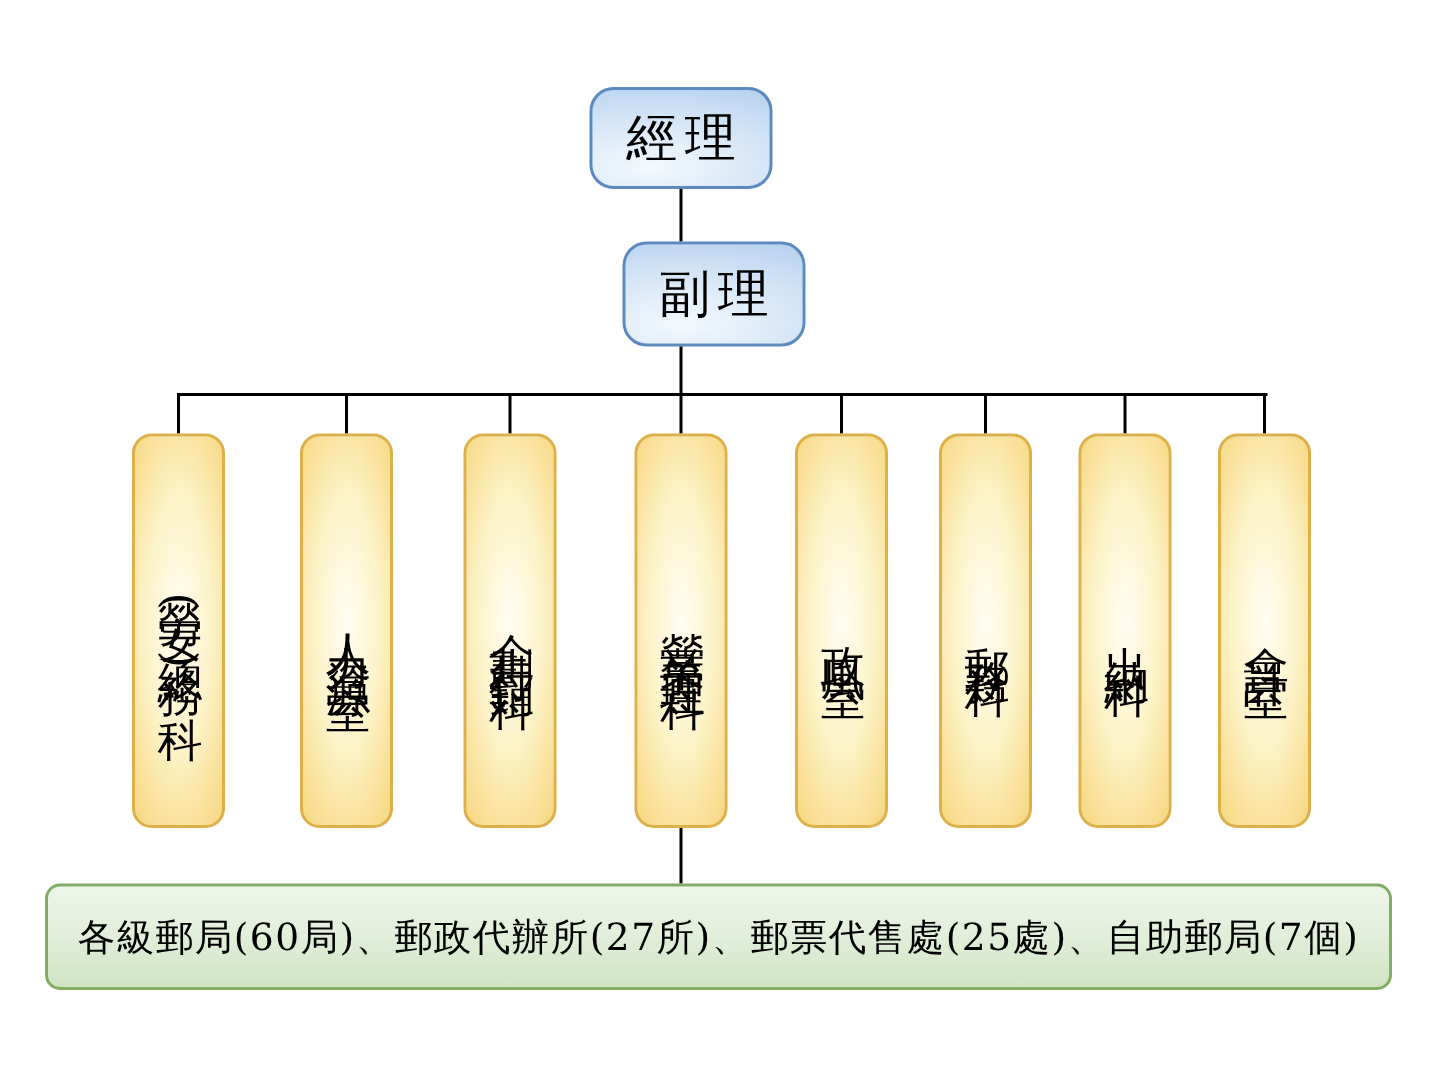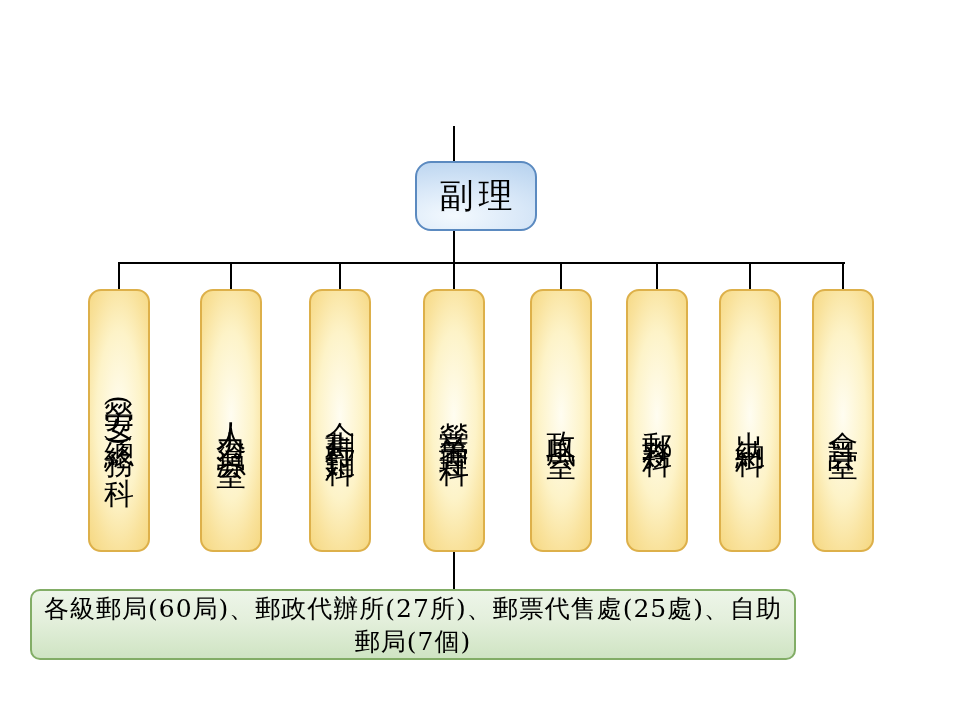--- a/index.html
+++ b/index.html
@@ -42,20 +42,23 @@
     font-size:30px;
     letter-spacing:9px;
     line-height:62px;
   }
 </style>
 </head>
 <body>
 
 <div class="canvas">
 
+  <div class="box blue-box" style="left:393px;top:58px;width:122px;height:68px;">
+    <span>經理</span>
+  </div>
 
   <div class="line" style="left:453px;top:126px;width:2px;height:35px;"></div>
 
   <div class="box blue-box" style="left:415px;top:161px;width:122px;height:70px;">
     <span>副理</span>
   </div>
 
   <div class="line" style="left:453px;top:231px;width:2px;height:32px;"></div>
 
   <div class="line" style="left:118px;top:262px;width:727px;height:2px;"></div>
@@ -89,17 +92,17 @@
   </div>
   <div class="box gold-box" style="left:719px;top:289px;width:62px;height:263px;">
     <span class="vtext">出納科</span>
   </div>
   <div class="box gold-box" style="left:812px;top:289px;width:62px;height:263px;">
     <span class="vtext">會計室</span>
   </div>
 
   <div class="line" style="left:453px;top:552px;width:2px;height:37px;"></div>
 
-  <div class="box green-box" style="left:30px;top:589px;width:766px;height:71px;">
+  <div class="box green-box" style="left:30px;top:589px;width:898px;height:71px;">
     <span>各級郵局(60局)、郵政代辦所(27所)、郵票代售處(25處)、自助郵局(7個)</span>
   </div>
 
 </div>
 
 </body></html>

